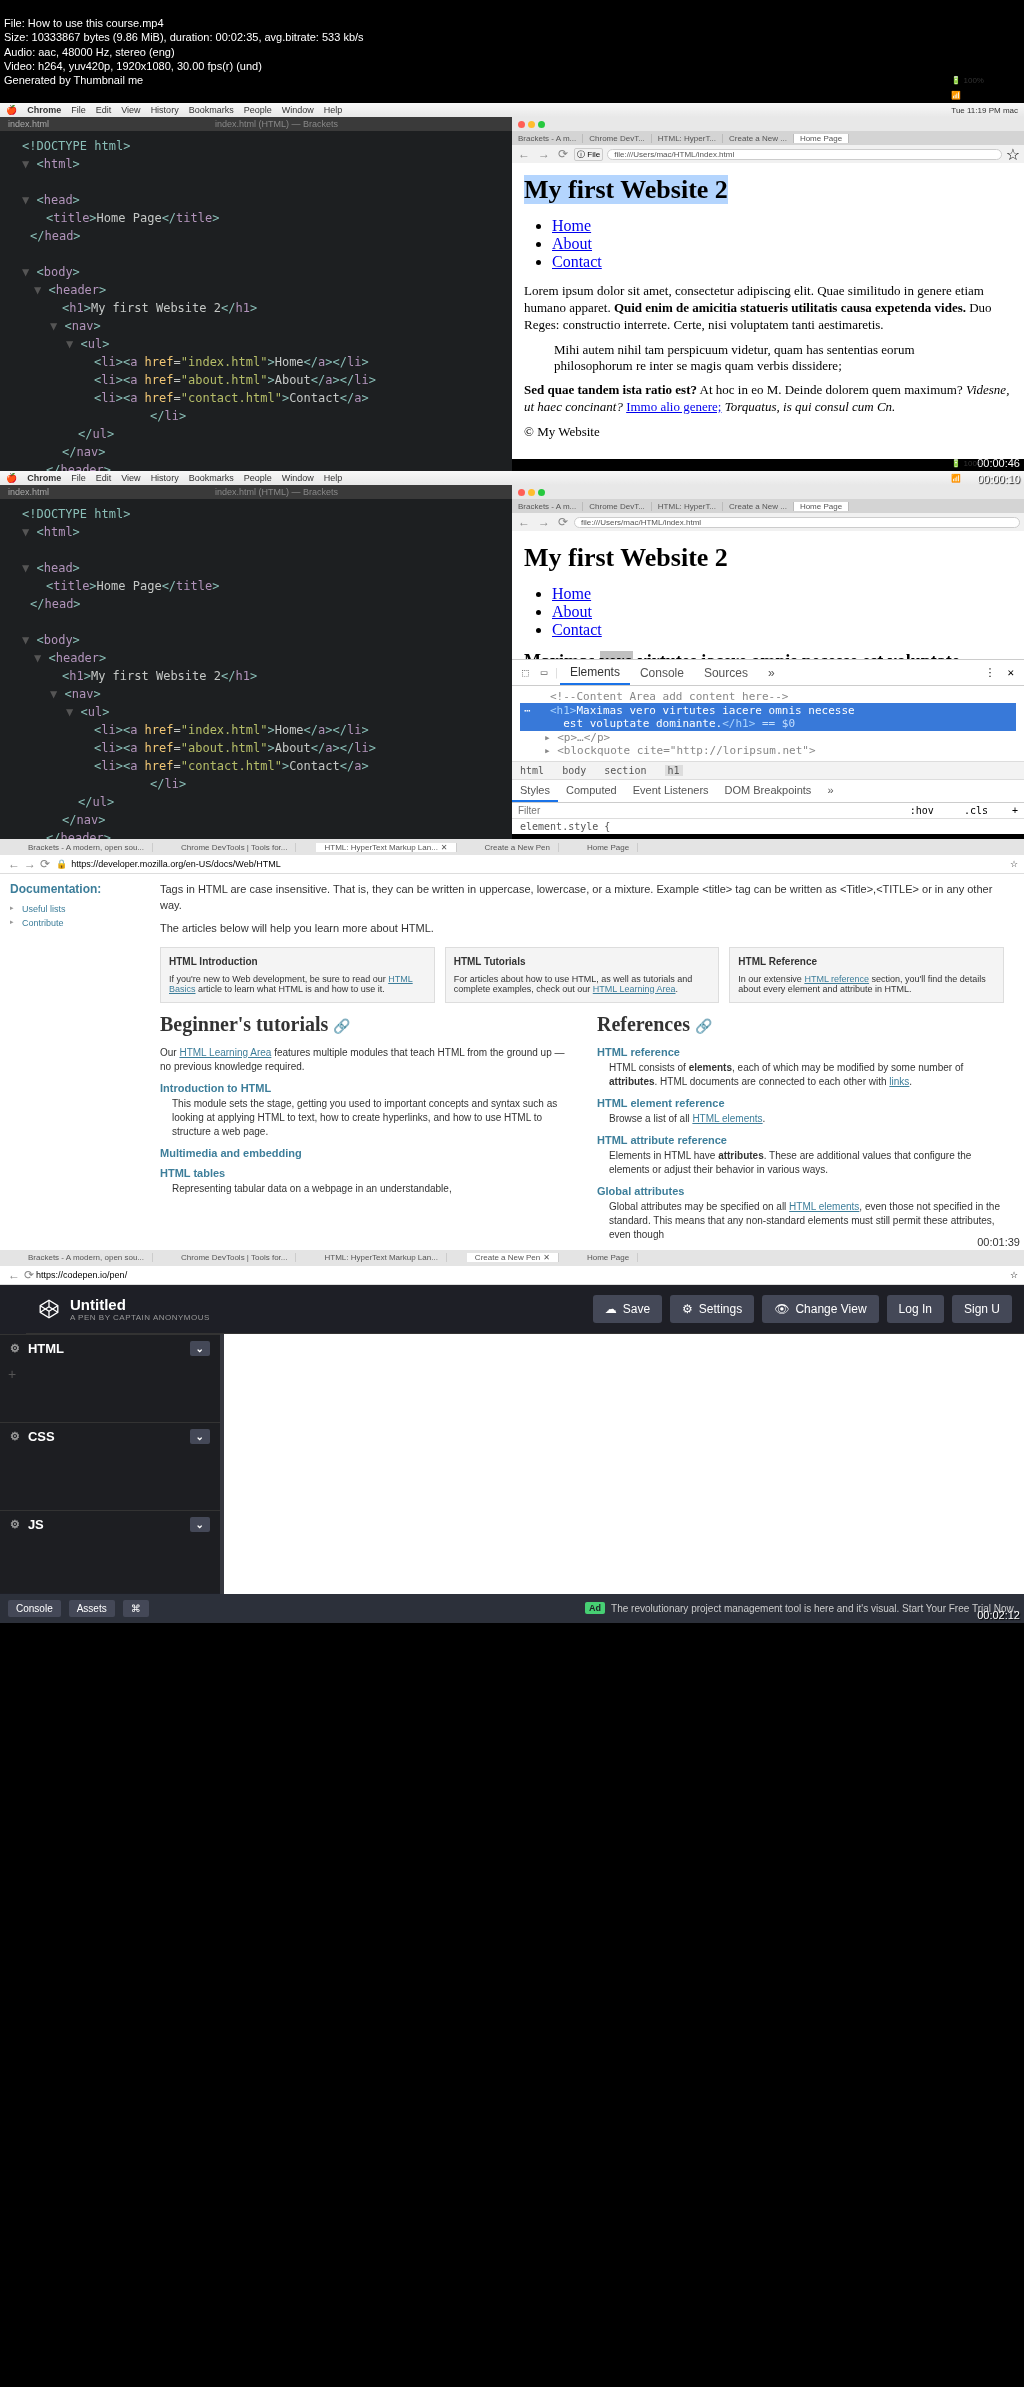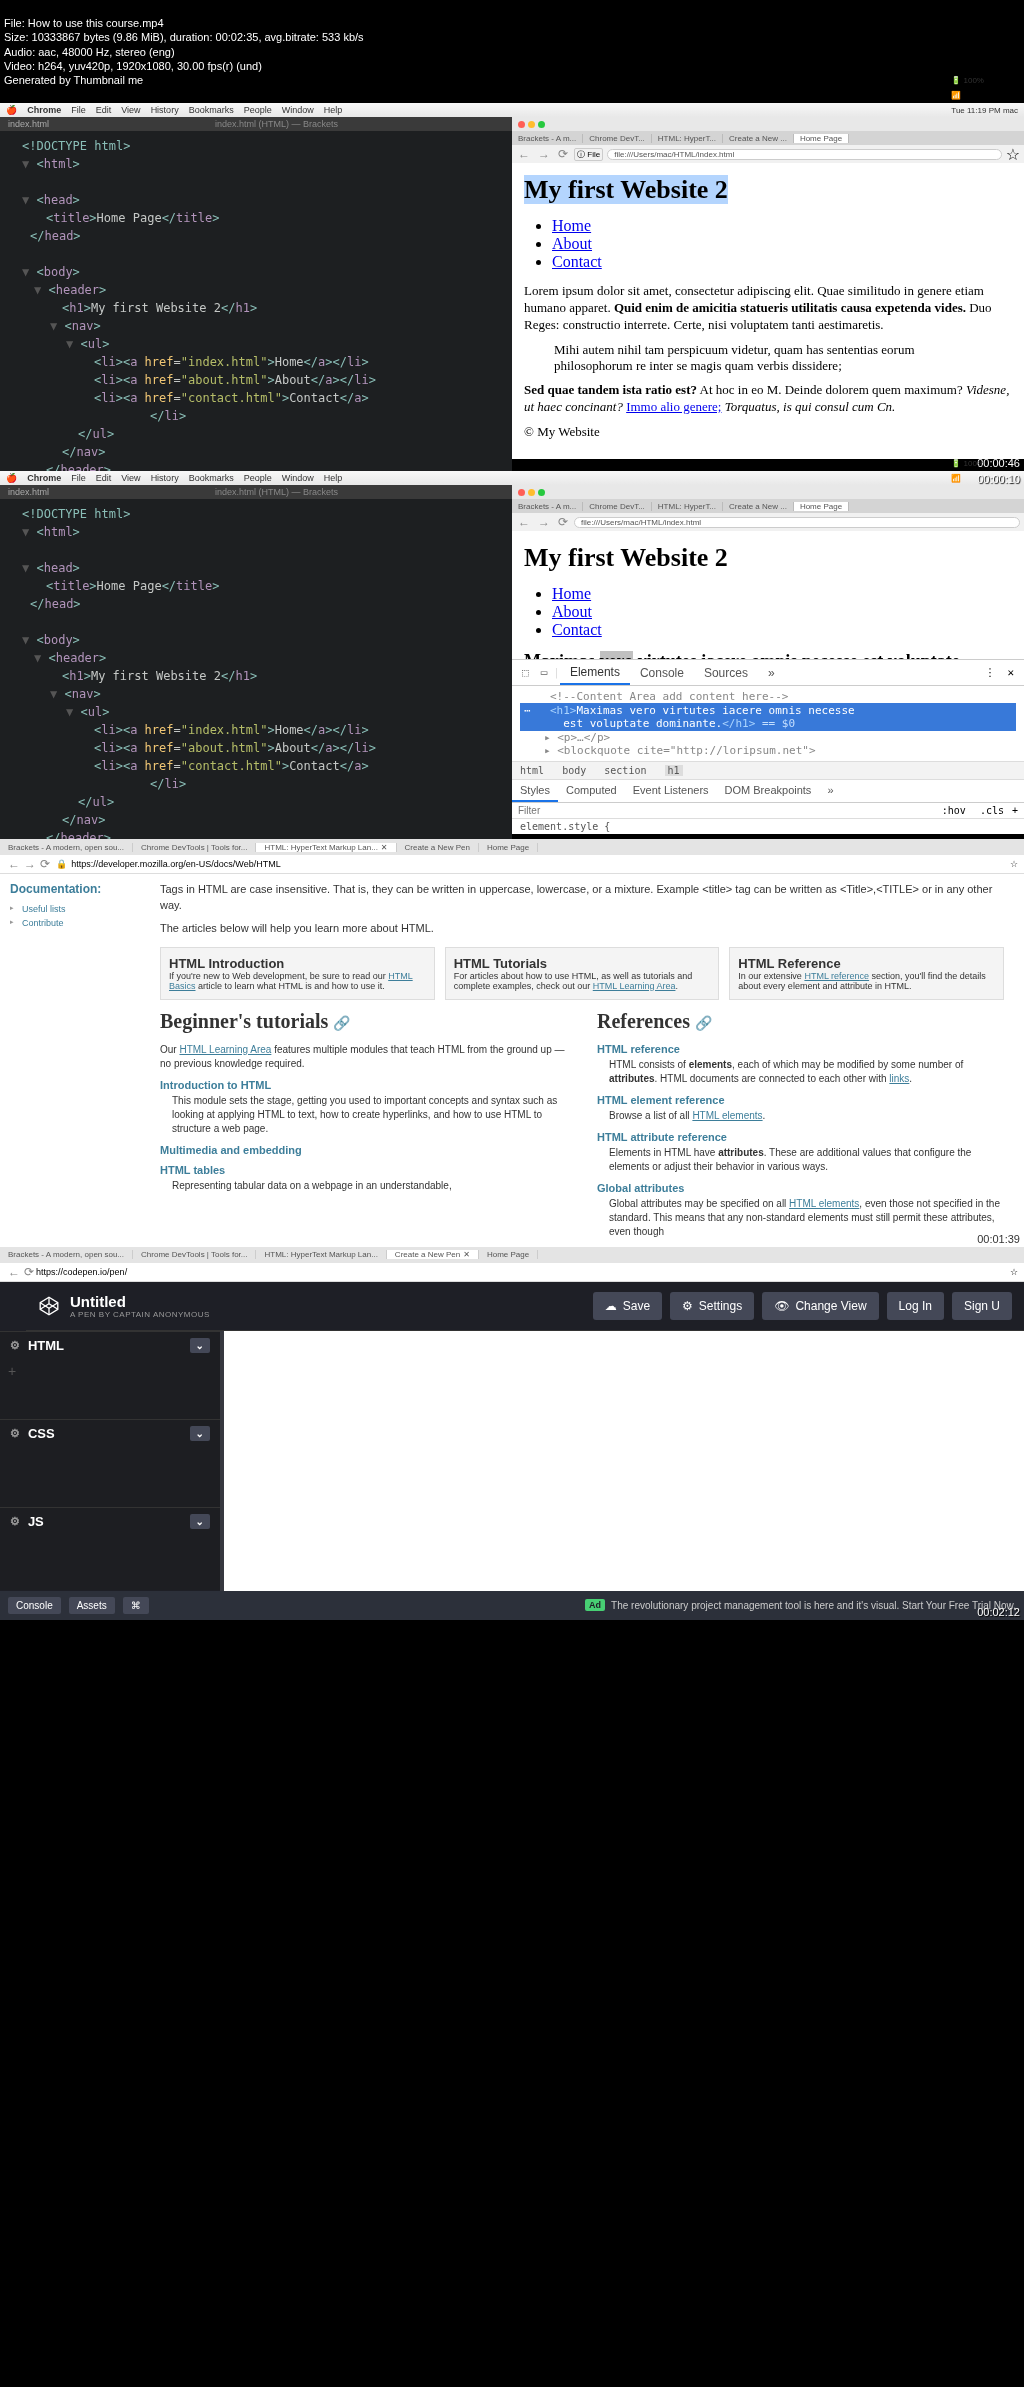--- a/index.html
+++ b/index.html
@@ -41,33 +41,33 @@
 .devtools-breadcrumb { background: #f3f3f3; padding: 3px 8px; border-top: 1px solid #ddd; border-bottom: 1px solid #ddd; color: #555; font-size: 10px; }
 .devtools-styles-tabs { display: flex; border-bottom: 1px solid #ccc; font-family: Arial; font-size: 11px; }
 .devtools-styles-tab { padding: 4px 8px; color: #555; }
 .devtools-styles-tab.active { border-bottom: 2px solid #1a73e8; }
 .devtools-filter { display: flex; align-items: center; padding: 2px 6px; border-bottom: 1px solid #ddd; font-size: 10px; }
 .devtools-filter input { border: none; flex: 1; font-size: 10px; color: #999; }
 
 
 .mdn-frame { background: #fff; font-family: Arial, sans-serif; font-size: 11px; color: #333; }
 .mdn-tabs { background: #e4e4e4; height: 16px; display: flex; font-size: 8px; align-items: center; }
-.mdn-tab { padding: 0 8px; border-right: 1px solid #ccc; display: flex; align-items: center; gap: 3px; color: #555; }
+.mdn-tab { padding: 0 8px; border-right: 1px solid #ccc; display: flex; align-items: center; gap: 3px; color: #555; margin-left: 20px; }
 .mdn-url { background: #fff; display: flex; align-items: center; padding: 2px 6px; font-size: 9px; border-bottom: 1px solid #ddd; }
 .mdn-url input { border: none; flex: 1; font-size: 9px; }
 .mdn-body { display: flex; padding: 8px 20px 8px 10px; }
 .mdn-sidebar { width: 150px; font-size: 10px; }
 .mdn-sidebar h4 { color: #3d7e9a; font-size: 12px; margin-bottom: 6px; }
 .mdn-sidebar li { list-style: none; color: #3d7e9a; padding: 2px 0 2px 12px; font-size: 9px; position: relative; }
 .mdn-sidebar li::before { content: "▸"; position: absolute; left: 0; color: #999; font-size: 7px; }
 .mdn-main { flex: 1; }
 .mdn-main p { margin-bottom: 8px; line-height: 1.4; }
 .mdn-cards { display: flex; gap: 10px; margin: 10px 0; }
 .mdn-card { flex: 1; background: #f4f4f4; border: 1px solid #ddd; padding: 8px; font-size: 9px; }
-.mdn-card h5 { font-size: 13px; margin-bottom: 0; color: #333; }
+.mdn-card h5 { font-size: 10px; margin-bottom: 7px; color: #333; }
 .mdn-link { color: #3d7e9a; }
 .mdn-cols { display: flex; gap: 30px; }
 .mdn-col { flex: 1; }
 .mdn-col h2 { font-size: 20px; font-family: Georgia, serif; font-weight: bold; margin-bottom: 10px; }
 .mdn-col h2 .anchor { color: #ccc; font-size: 14px; }
 .mdn-sect-title { color: #3d7e9a; font-size: 11px; font-weight: bold; margin: 8px 0 3px; }
 .mdn-sect-body { font-size: 10px; padding-left: 12px; line-height: 1.4; }
 
 
 .codepen { background: #1e1f26; color: #fff; font-family: Arial; }
@@ -310,21 +310,21 @@
         <div class="devtools-styles-tabs">
           <div class="devtools-styles-tab active">Styles</div>
           <div class="devtools-styles-tab">Computed</div>
           <div class="devtools-styles-tab">Event Listeners</div>
           <div class="devtools-styles-tab">DOM Breakpoints</div>
           <div class="devtools-styles-tab">»</div>
         </div>
         <div class="devtools-filter">
           <input placeholder="Filter" style="">
           <span style="margin:0 6px">:hov</span>
-          <span style="margin:0 8px">.cls</span>
+          <span style="margin:0 24px">.cls</span>
           <span>+</span>
         </div>
         <div style="padding:2px 8px;font-size:10px;color:#555">element.style {</div>
       </div>
     </div>
   </div>
   <div class="timestamp" style="top:2px;bottom:auto">00:00:10</div>
 </div>
 
 <div class="frame mdn-frame">

